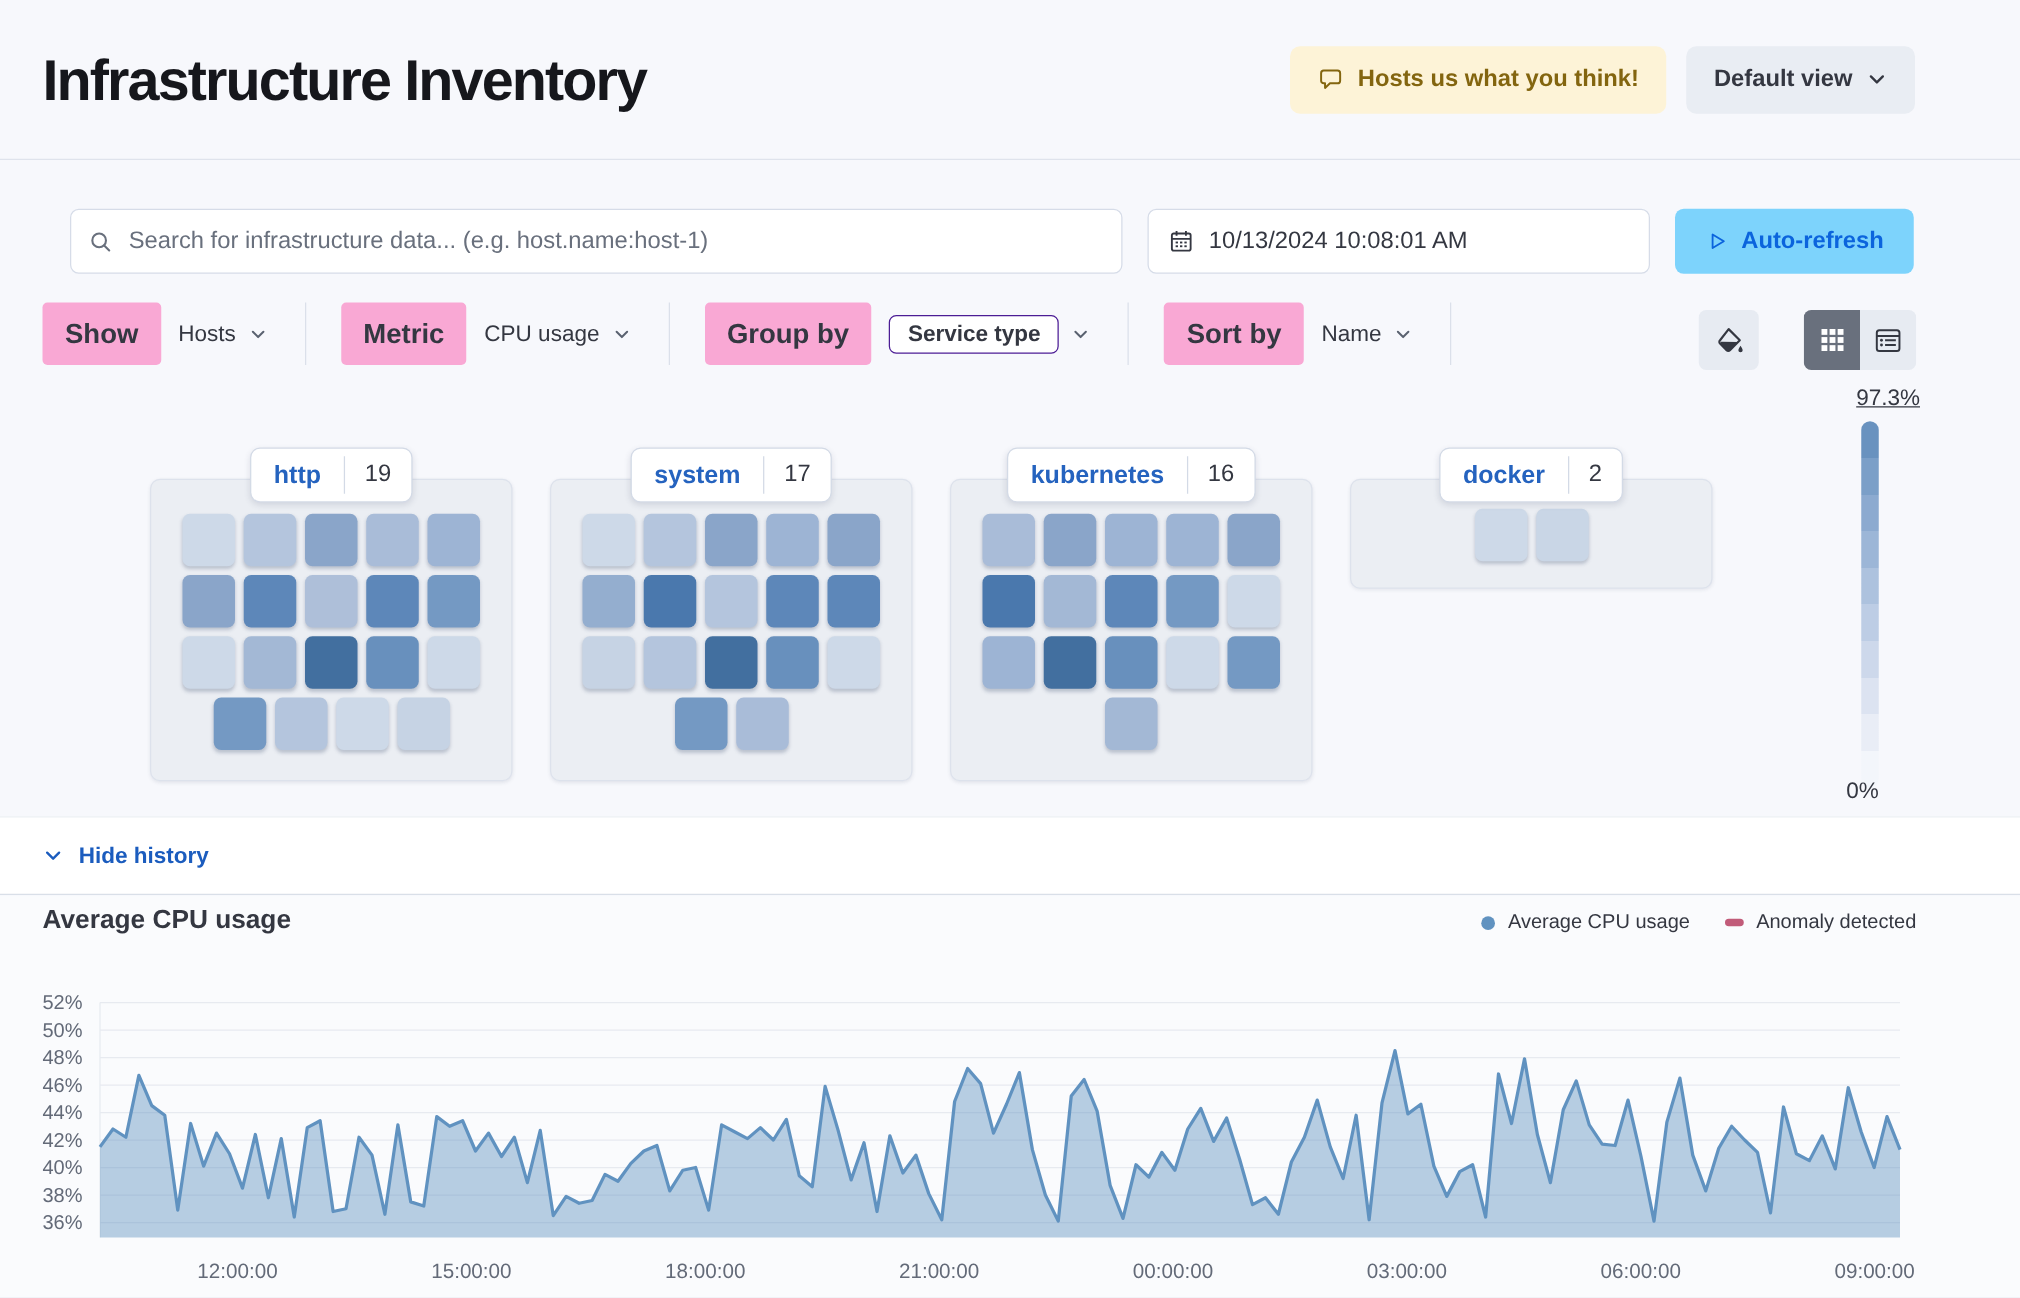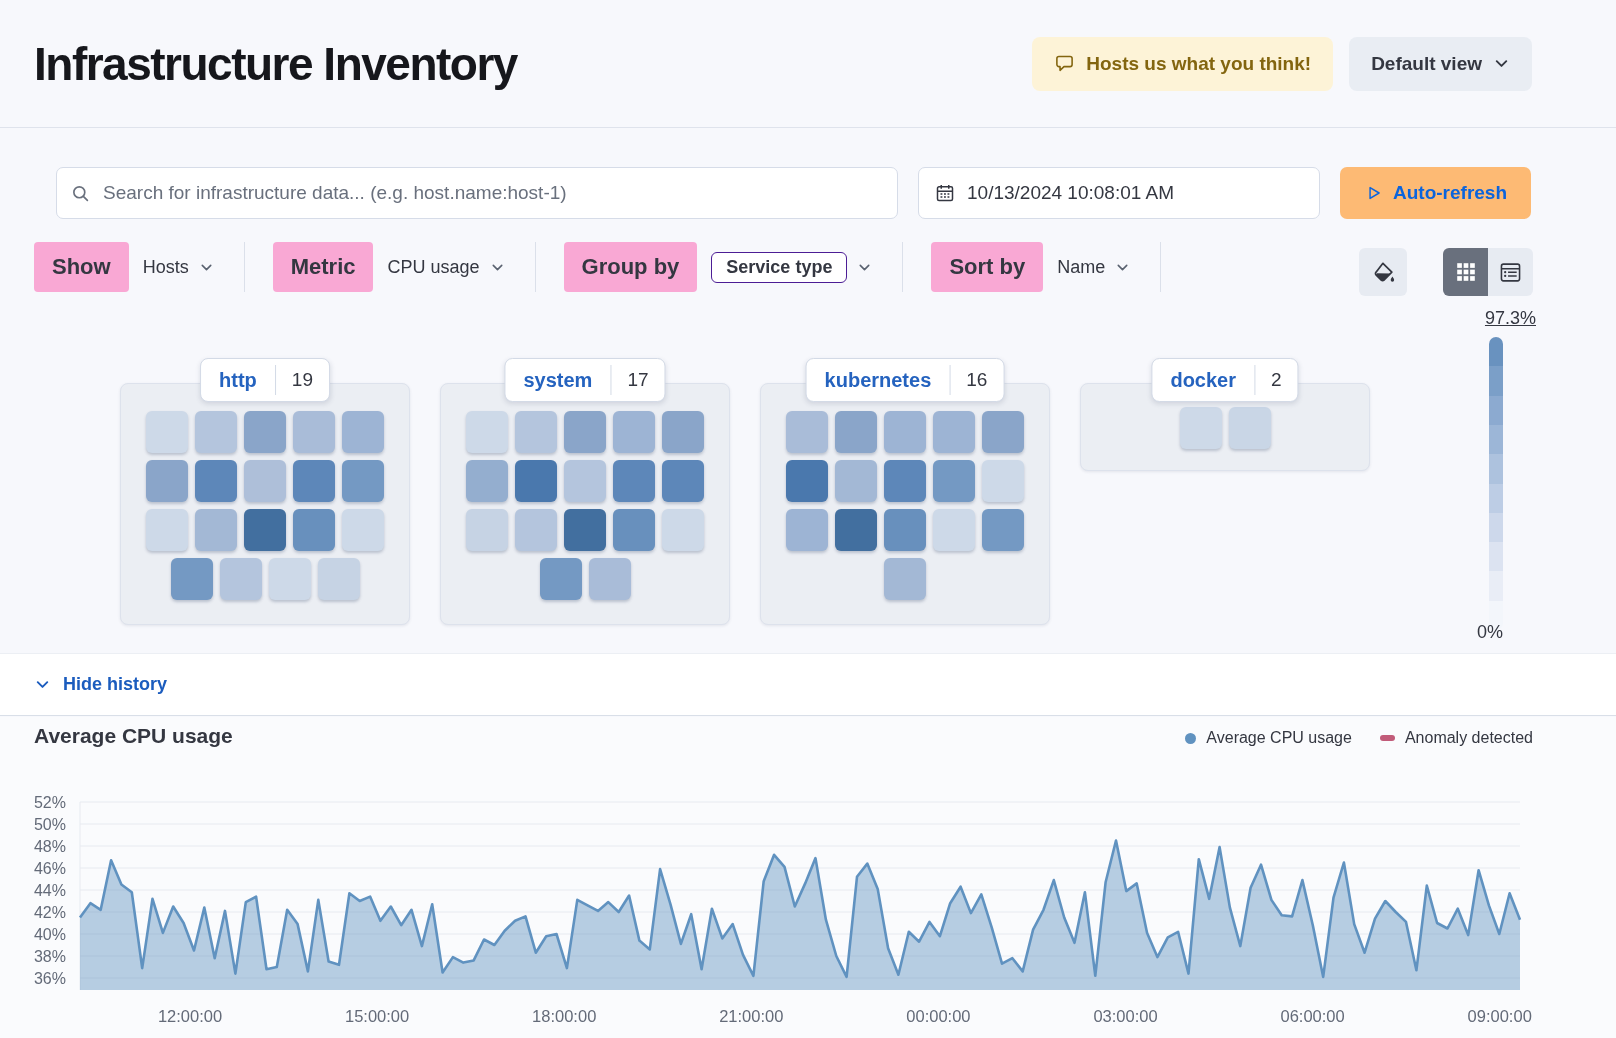--- a/index.html
+++ b/index.html
@@ -17,21 +17,21 @@
   .btn-default-view{background:#e9edf3;color:#343741;font-weight:600;}
 
   
   .toolbar{position:absolute;left:0;top:167px;width:1616px;height:52px;}
   .search-box{position:absolute;left:34px;top:0;width:842px;height:52px;background:#fff;
               border:1px solid #d6dce8;border-radius:7px;display:flex;align-items:center;padding:0 14px;gap:11px;margin-left:22px;}
   .search-box input{flex:1;border:none;outline:none;font-size:19px;color:#343741;background:transparent;}
   .search-box input::placeholder{color:#69707d;}
   .date-picker{position:absolute;left:918px;top:0;width:402px;height:52px;background:#fff;border:1px solid #d6dce8;
                border-radius:7px;display:flex;align-items:center;padding:0 16px;gap:12px;font-size:19px;color:#343741;cursor:pointer;}
-  .btn-refresh{position:absolute;left:1340px;top:0;height:52px;padding:0 24px;background:#fdba74;color:#0b64dd;
+  .btn-refresh{position:absolute;left:1340px;top:0;height:52px;padding:0 24px;background:#7dd3fc;color:#0b64dd;
                font-weight:700;font-size:19px;border-radius:7px;}
 
   
   .filter-row{position:absolute;left:34px;top:242px;right:34px;height:50px;display:flex;align-items:stretch;}
   .filter-group{display:flex;align-items:center;margin-right:28px;padding-right:16px;border-right:1px solid #dbe0ea;}
   .filter-label{background:#f9a8d4;border-radius:4px;height:100%;display:flex;align-items:center;
                 padding:0 18px;font-weight:700;font-size:22px;color:#343741;}
   .filter-value{display:flex;align-items:center;gap:10px;padding:0 14px;font-size:18px;color:#343741;cursor:pointer;}
   .value-pill{border:1px solid #4c1d95;background:#fff;border-radius:6px;padding:4px 14px;font-weight:600;}
   .chev{color:#5a6270;display:flex;}

